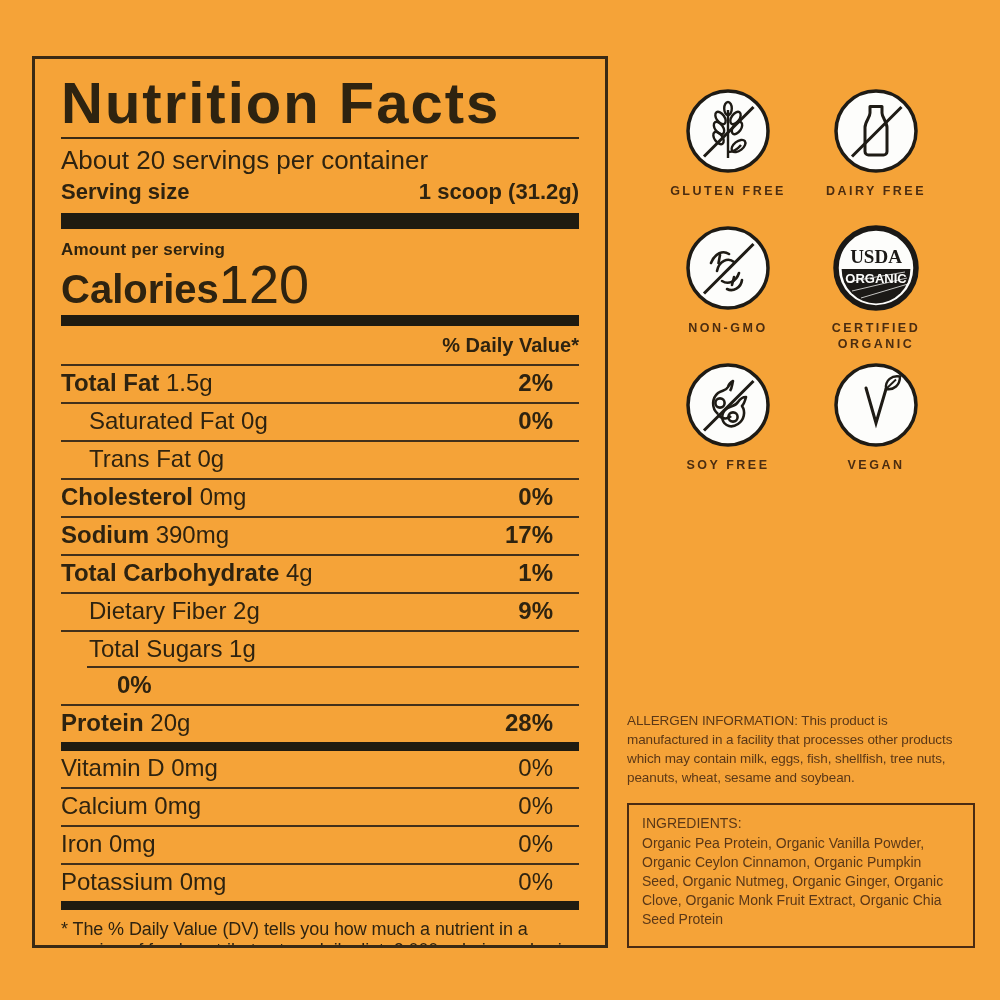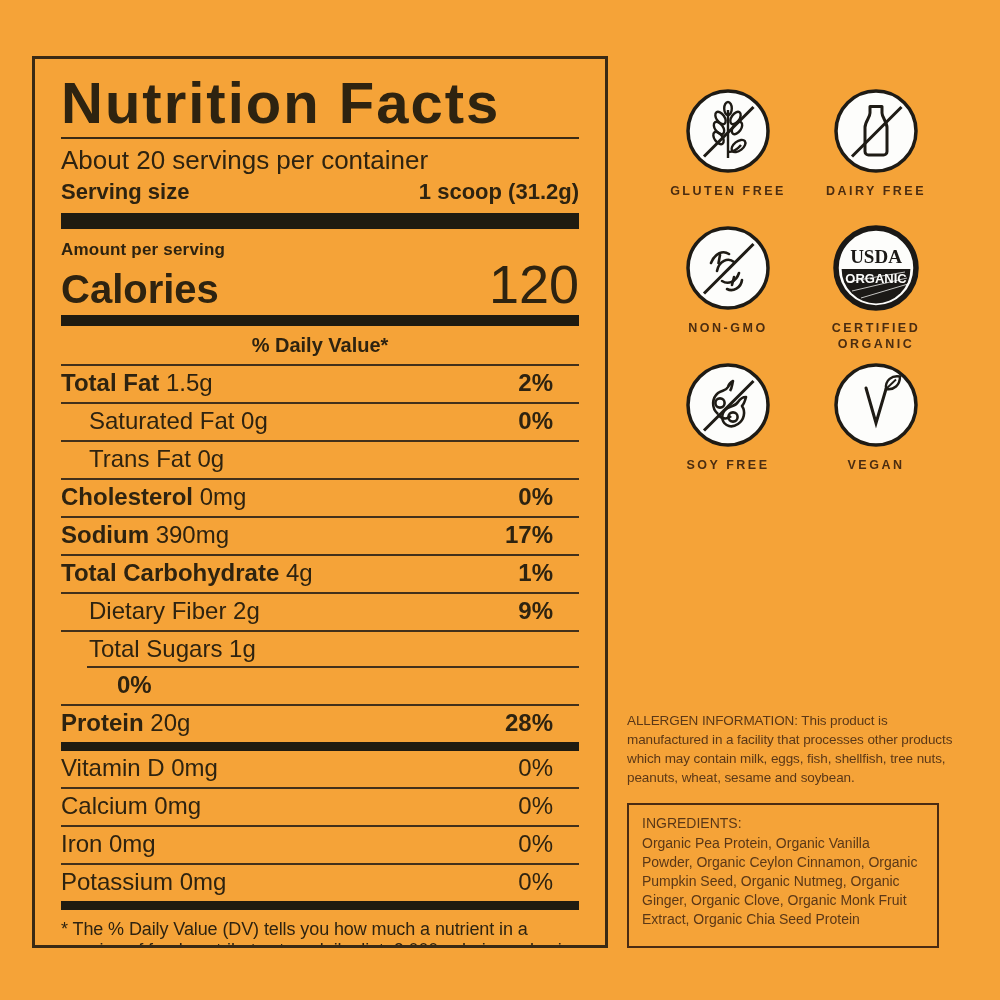--- a/index.html
+++ b/index.html
@@ -14,25 +14,25 @@
     box-sizing:border-box;border:3px solid #3A2A14;padding:14px 26px 0;
     overflow:hidden;
   }
   .nf-title{font-size:58px;font-weight:700;letter-spacing:2px;line-height:1.02;white-space:nowrap;}
   .nf-rule{border-top:2px solid #3A2A14;margin-top:5px;}
   .nf-sub{font-size:26px;margin-top:6px;}
   .nf-serving{display:flex;justify-content:space-between;font-weight:700;font-size:22px;margin-top:3px;}
   .bar{background:#1F1B10;}
   .bar.b1{height:16px;margin-top:8px;}
   .nf-aps{font-size:17px;font-weight:700;margin-top:11px;letter-spacing:.2px;}
-  .nf-cal{display:flex;justify-content:space-between;align-items:flex-end;}
+  .nf-cal{display:flex;justify-content:flex-start;align-items:flex-end;}
   .nf-cal-label{font-size:40px;font-weight:700;line-height:1.05;}
   .nf-cal-value{font-size:54px;font-weight:400;line-height:.92;}
   .bar.b2{height:11px;margin-top:5px;}
-  .nf-dv{text-align:center;font-size:20px;font-weight:700;padding:8px 0 7px;border-bottom:2px solid #42301A;}
+  .nf-dv{text-align:right;font-size:20px;font-weight:700;padding:8px 0 7px;border-bottom:2px solid #42301A;}
   .row{display:flex;justify-content:space-between;align-items:center;
        font-size:24px;padding:3px 0 4px;border-bottom:2px solid #42301A;min-height:29px;}
   .row .nm{white-space:nowrap;}
   .row .nm b{font-weight:700;}
   .row .val{font-weight:700;padding-right:26px;}
   .row .val.plain{font-weight:400;}
   .row.indent1{padding-left:28px;}
   .row.indent2{padding-left:56px;}
   .row.sep-none{border-bottom:none;}
   .row.sep-indent{border-bottom:none;position:relative;}
@@ -43,21 +43,21 @@
   
   .badges{position:absolute;left:654px;top:88px;width:296px;
           display:grid;grid-template-columns:148px 148px;}
   .badge{display:flex;flex-direction:column;align-items:center;height:137px;}
   .badge-label{margin-top:9px;font-size:12.5px;font-weight:700;letter-spacing:2.5px;
                text-align:center;max-width:120px;line-height:1.3;color:#4C2D10;}
   .badge svg{display:block;}
   
   .allergen{position:absolute;left:627px;top:711px;width:340px;
             font-size:13.5px;line-height:1.42;letter-spacing:-.1px;color:#5B3817;}
-  .ingredients{position:absolute;left:627px;top:803px;width:312px;height:145px;
+  .ingredients{position:absolute;left:627px;top:803px;width:348px;height:145px;
                box-sizing:border-box;border:2.5px solid #4A2B12;padding:9px 13px;
                font-size:14px;line-height:1.36;color:#5B3817;}
   .ingredients .ing-title{margin-bottom:1px;}
 </style>
 </head>
 <body>
 
 <div class="canvas">
 
   <div class="panel">

